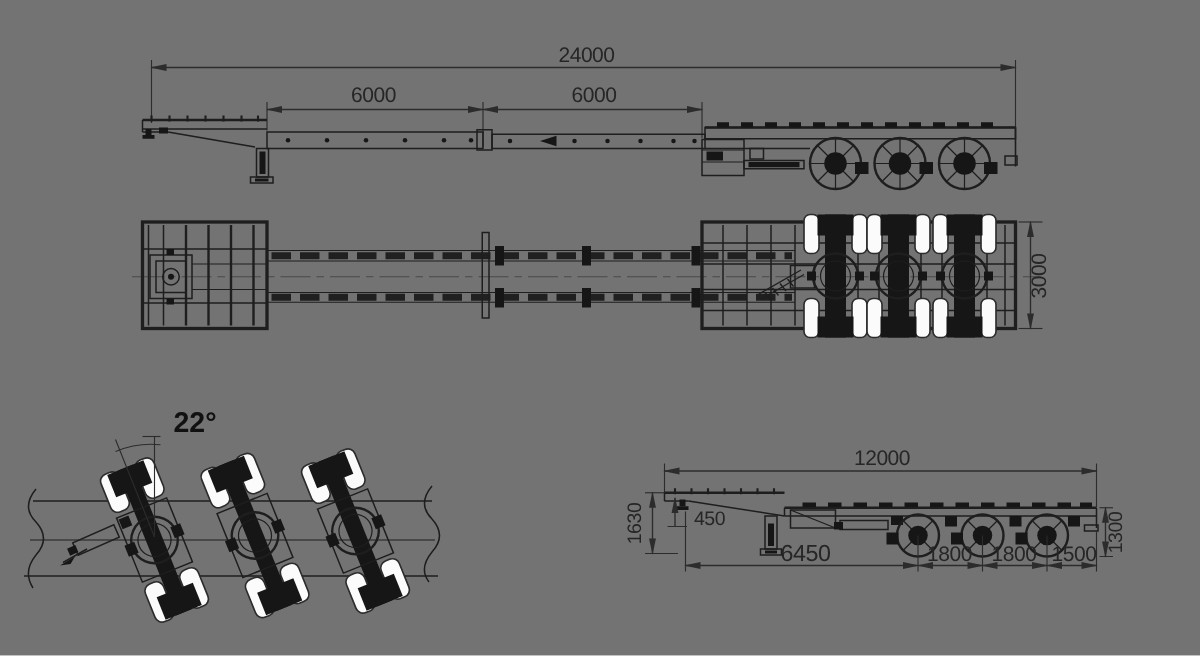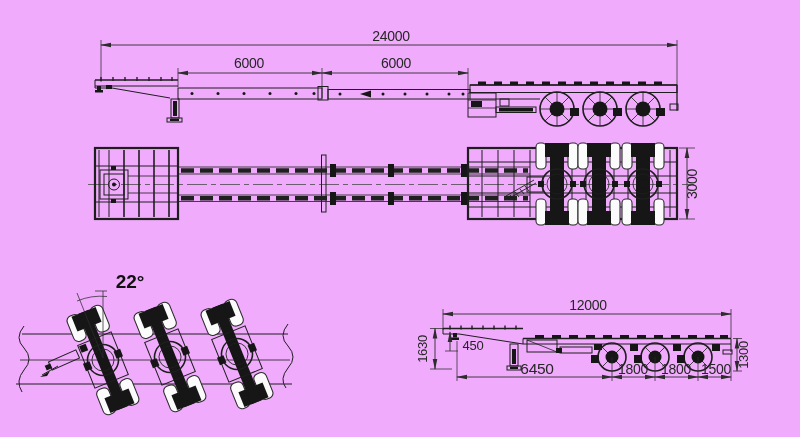--- a/index.html
+++ b/index.html
@@ -1,16 +1,16 @@
 <!DOCTYPE html>
 <html><head>
 <meta charset="utf-8">
 <style>
   html,body{margin:0;padding:0;background:#ffffff;}
-  .canvas{position:relative;width:800px;height:437px;background:#f0abfc;overflow:hidden;
+  .canvas{position:relative;width:800px;height:437px;background:#737373;overflow:hidden;
           font-family:"Liberation Sans",sans-serif;}
   svg{position:absolute;left:0;top:0;}
   .ln{stroke:#1e1e1e;stroke-width:1;fill:none;}
   .ln08{stroke:#1e1e1e;stroke-width:0.8;fill:none;}
   .ln15{stroke:#1e1e1e;stroke-width:1.6;fill:none;}
   .ln2{stroke:#1e1e1e;stroke-width:2.2;fill:none;}
   .dark{fill:#161616;stroke:none;}
   .tire{stroke:#2c2c2c;stroke-width:1.1;fill:#fbfbfb;}
   .dim{stroke:#2c2c2c;stroke-width:0.9;fill:none;}
   .ext{stroke:#2c2c2c;stroke-width:0.75;fill:none;}

